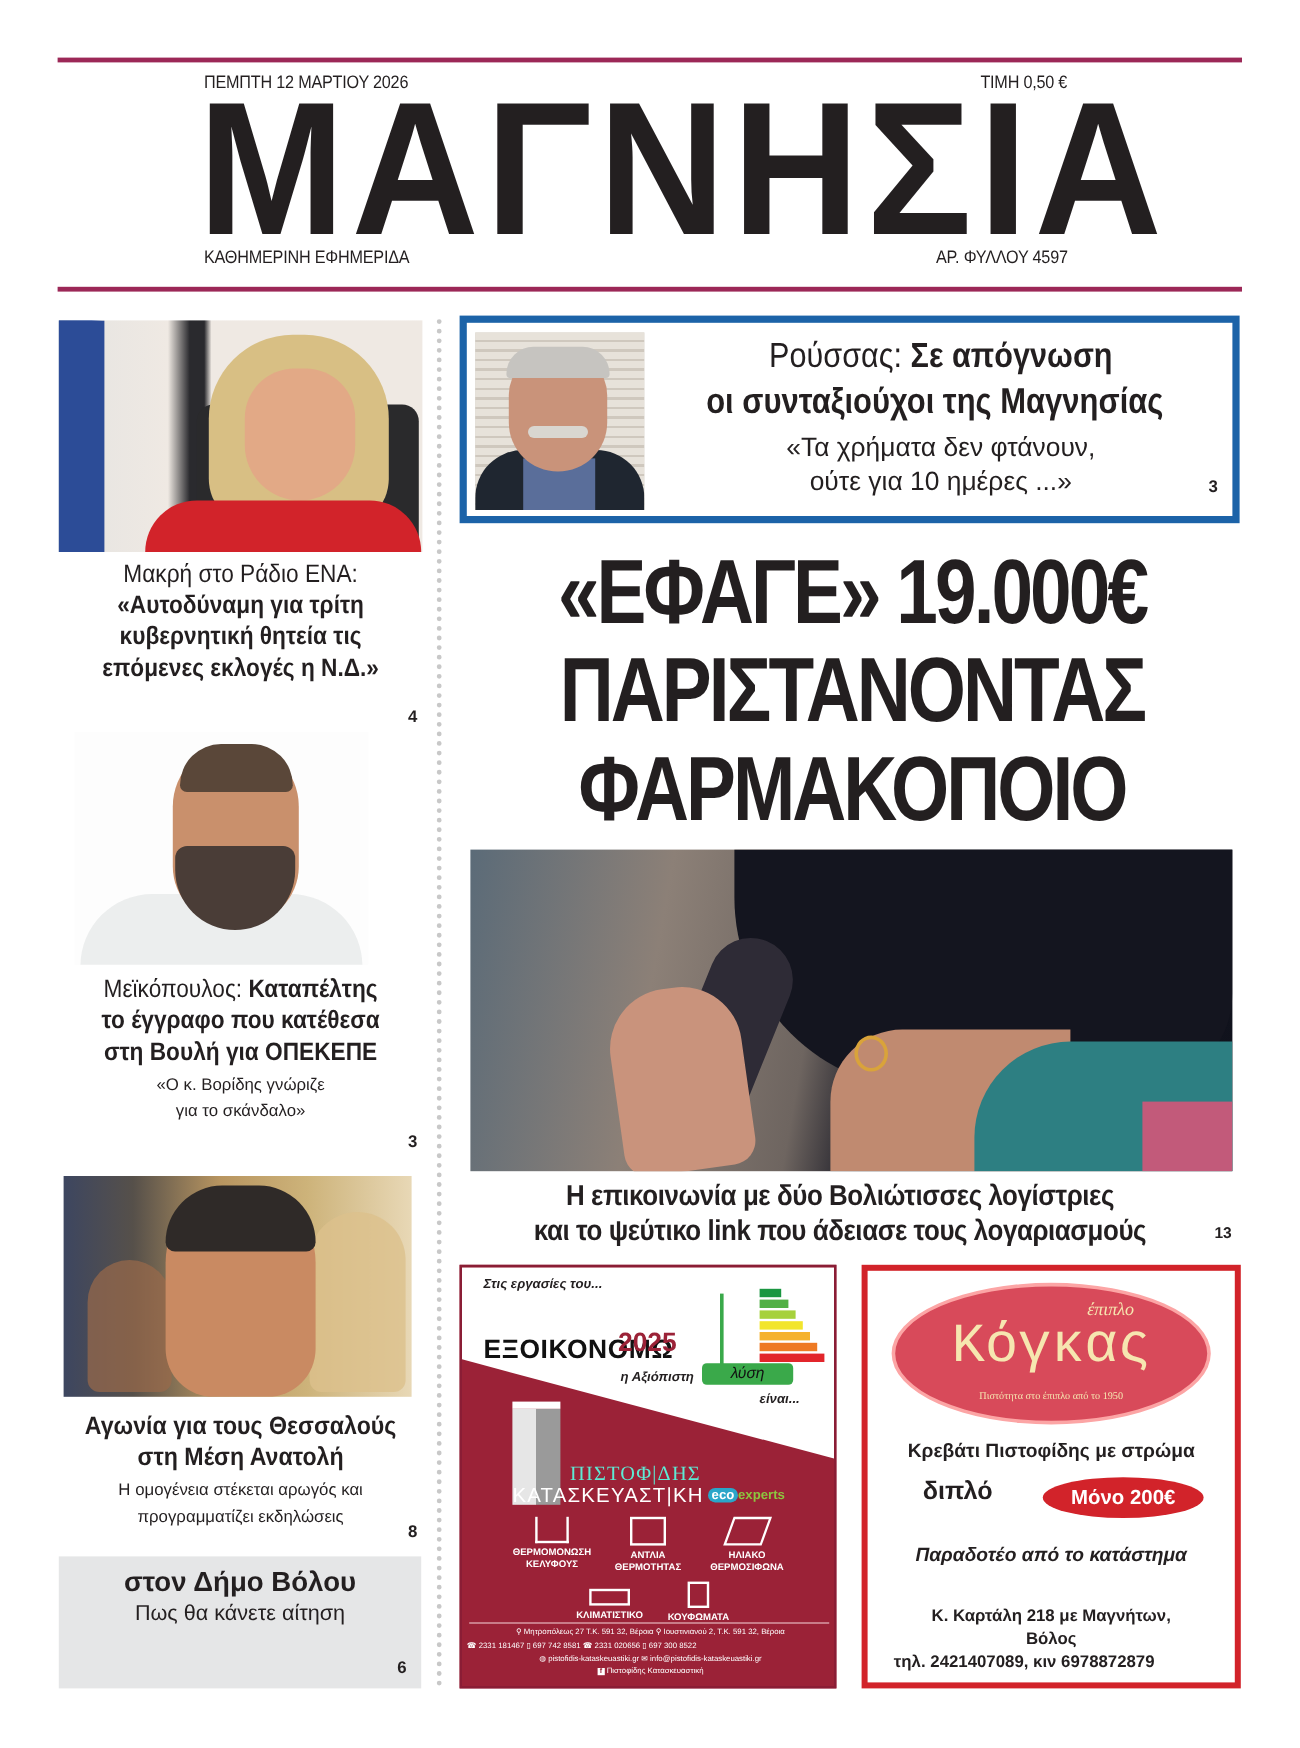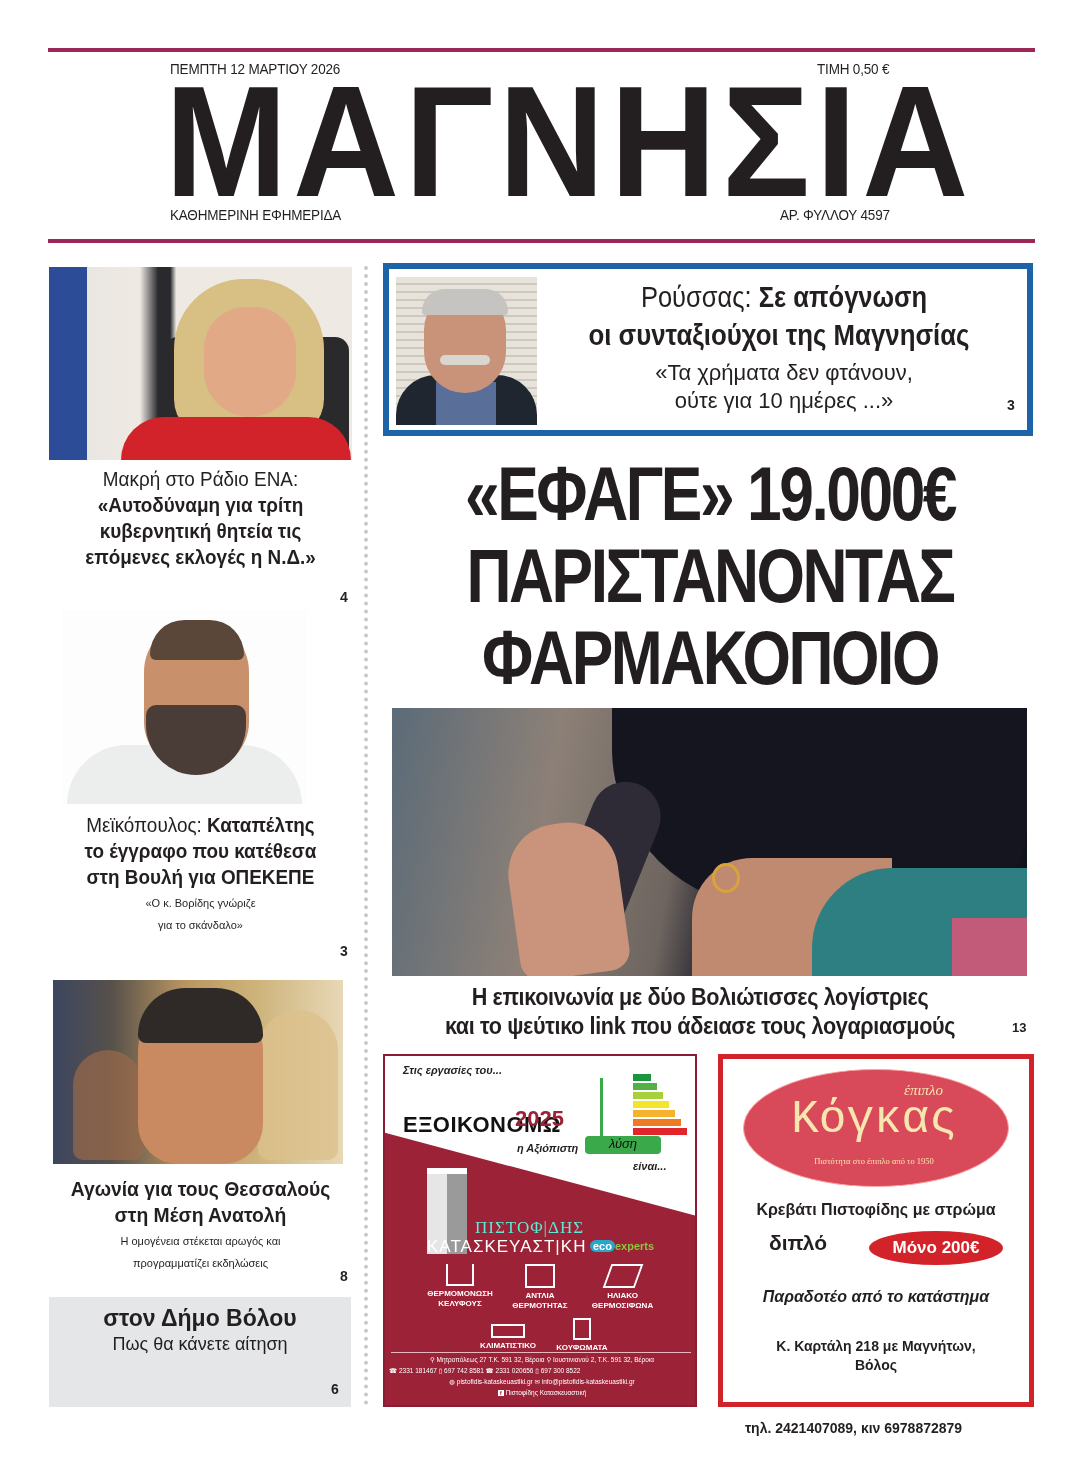--- a/index.html
+++ b/index.html
@@ -7,21 +7,21 @@
   .abs { position:absolute; }
   .rule { position:absolute; left:48px; width:987px; height:4px; background:#9c2857; }
   .meta { position:absolute; font-size:15px; letter-spacing:-0.2px; transform:scaleX(0.9); transform-origin:left center; color:#231f20; }
   .masthead-title { position:absolute; left:165px; top:76px; width:755px; height:130px; font-family:"Liberation Sans", sans-serif; font-weight:700; font-size:158px; line-height:130px; letter-spacing:6px; transform:scaleX(0.93); transform-origin:left top; color:#231f20; white-space:nowrap; }
   .dotted-divider { position:absolute; left:364px; top:266px; width:0; height:1140px; border-left:4px dotted #c8c8c8; }
   .photo { position:absolute; overflow:hidden; }
   .caption { position:absolute; text-align:center; font-size:21px; line-height:26px; }
   .caption .normal { font-weight:400; }
   .caption .bold { font-weight:700; }
   .page-num { position:absolute; font-weight:700; font-size:14px; }
-  .sub { font-size:11px; line-height:22px; font-weight:400; }
+  .sub { font-size:14px; line-height:22px; font-weight:400; }
   .lead-box { position:absolute; left:383px; top:263px; width:650px; height:173px; box-sizing:border-box; border:6px solid #1c63a8; }
   .main-headline { position:absolute; left:385px; top:453px; width:650px; text-align:center; font-weight:900; font-size:76px; line-height:82px; letter-spacing:-3px; transform:scaleX(0.82); transform-origin:center top; white-space:nowrap; color:#231f20; }
   .main-sub { position:absolute; left:380px; top:982px; width:640px; text-align:center; font-weight:700; font-size:24px; line-height:29px; letter-spacing:-0.4px; transform:scaleX(0.9); transform-origin:center top; white-space:nowrap; }
   .ad-left { position:absolute; left:383px; top:1054px; width:314px; height:353px; box-sizing:border-box; border:2px solid #8a1d35; background:#9b2237; overflow:hidden; }
   .ad-right { position:absolute; left:718px; top:1054px; width:316px; height:353px; box-sizing:border-box; border:5px solid #d2232a; background:#fff; }
   .gray-box { position:absolute; left:49px; top:1297px; width:302px; height:110px; background:#e5e6e7; }
   .svc { position:absolute; color:#fff; font-size:8px; font-weight:700; text-align:center; line-height:10px; }
 </style>
 </head>
 <body>
@@ -178,25 +178,25 @@
   <div class="abs" style="left:4px; top:300px; width:306px; font-size:6.5px; color:#fff; white-space:nowrap; text-align:center;">⚲ Μητροπόλεως 27 Τ.Κ. 591 32, Βέροια  ⚲ Ιουστινιανού 2, Τ.Κ. 591 32, Βέροια</div>
   <div class="abs" style="left:4px; top:311px; width:306px; font-size:6.5px; color:#fff; white-space:nowrap;">☎ 2331 181467  ▯ 697 742 8581  ☎ 2331 020656  ▯ 697 300 8522</div>
   <div class="abs" style="left:4px; top:322px; width:306px; font-size:6.5px; color:#fff; white-space:nowrap; text-align:center;">◍ pistofidis-kataskeuastiki.gr  ✉ info@pistofidis-kataskeuastiki.gr</div>
   <div class="abs" style="left:4px; top:333px; width:306px; font-size:6.5px; color:#fff; white-space:nowrap; text-align:center;">
     <span style="display:inline-block; width:6px; height:6px; background:#fff; color:#9b2237; font-size:6px; line-height:6px; font-weight:700;">f</span>
     <span>Πιστοφίδης Κατασκευαστική</span>
   </div>
 </div>
 
 <div class="ad-right">
-  <div class="abs" style="left:20px; top:10px; width:266px; height:118px; border-radius:50%; background:#d84a5a; border:1px solid #fca5a5; box-sizing:border-box;">
+  <div class="abs" style="left:20px; top:10px; width:266px; height:118px; border-radius:50%; background:#d84a5a; border:3px solid #fca5a5; box-sizing:border-box;">
     <div class="abs" style="left:160px; top:12px; font-family:'Liberation Serif', serif; font-style:italic; font-size:15px; color:#f6e6b0;">έπιπλο</div>
     <div class="abs" style="left:0; top:24px; width:260px; text-align:center; font-family:Liberation Mono, monospace; font-size:46px; color:#f6e6b0;">Κόγκας</div>
     <div class="abs" style="left:0; top:86px; width:260px; text-align:center; font-family:'Liberation Serif', serif; font-size:8.5px; color:#f6e6b0;">Πιστότητα στο έπιπλο από το 1950</div>
   </div>
   <div class="abs" style="left:0; top:142px; width:306px; text-align:center; font-size:16px; font-weight:700;">Κρεβάτι Πιστοφίδης με στρώμα</div>
   <div class="abs" style="left:46px; top:172px; font-size:21px; font-weight:700;">διπλό</div>
   <div class="abs" style="left:146px; top:172px; width:134px; height:34px; line-height:34px; border-radius:50%; background:#d2232a; color:#fff; text-align:center; font-size:17px; font-weight:700;">Μόνο 200€</div>
   <div class="abs" style="left:0; top:229px; width:306px; text-align:center; font-size:16px; font-weight:700; font-style:italic;">Παραδοτέο από το κατάστημα</div>
   <div class="abs" style="left:0; top:279px; width:306px; text-align:center; font-size:14px; font-weight:700;">Κ. Καρτάλη 218 με Μαγνήτων,</div>
   <div class="abs" style="left:0; top:298px; width:306px; text-align:center; font-size:14px; font-weight:700;">Βόλος</div>
-  <div class="abs" style="left:0; top:317px; width:261px; text-align:center; font-size:14px; font-weight:700;margin-top:44px;">τηλ. 2421407089, κιν 6978872879</div>
+  <div class="abs" style="left:0; top:317px; width:261px; text-align:center; font-size:14px; font-weight:700;">τηλ. 2421407089, κιν 6978872879</div>
 </div>
 
 </body></html>

